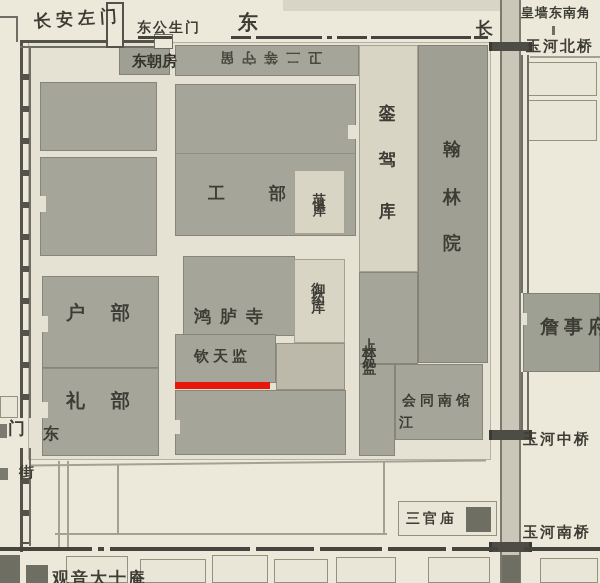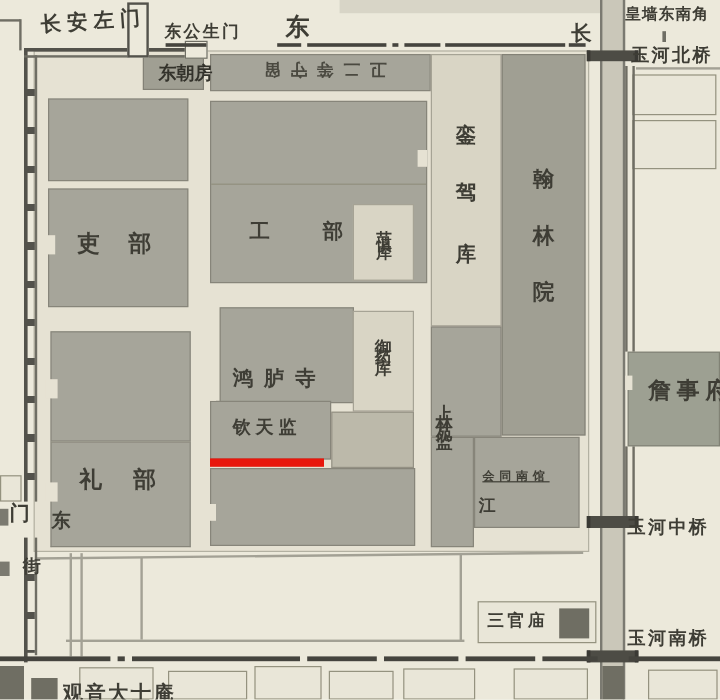--- a/index.html
+++ b/index.html
@@ -155,32 +155,32 @@
   <div class="abs partial" style="left:0;top:468px;width:8px;height:12px;"></div>
 
   <span class="lbl" style="left:34px;top:10px;font-size:17px;letter-spacing:5px;transform:rotate(-4deg);">长安左门</span>
   <span class="lbl" style="left:137px;top:20px;font-size:14px;letter-spacing:2px;">东公生门</span>
   <span class="lbl" style="left:238px;top:12px;font-size:20px;font-weight:700;">东</span>
   <span class="lbl" style="left:476px;top:20px;font-size:17px;">长</span>
   <span class="lbl" style="left:521px;top:6px;font-size:13px;letter-spacing:1px;">皇墙东南角</span>
   <span class="lbl" style="left:526px;top:39px;font-size:15px;letter-spacing:2px;">玉河北桥</span>
   <span class="lbl" style="left:132px;top:54px;font-size:15px;color:#33322b;">东朝房</span>
   <span class="lbl inv" style="left:175px;top:50px;width:184px;font-size:14px;letter-spacing:8px;">卫二等守留</span>
-  <span class="lbl" style="left:64px;top:194px;font-size:19px;letter-spacing:24px;">吏部</span>
+  <span class="lbl" style="left:66px;top:303px;font-size:19px;letter-spacing:26px;">户部</span>
   <span class="lbl" style="left:66px;top:391px;font-size:19px;letter-spacing:26px;">礼部</span>
   <span class="lbl" style="left:43px;top:426px;font-size:16px;">东</span>
   <span class="lbl" style="left:208px;top:185px;font-size:17px;letter-spacing:44px;">工部</span>
   <span class="lbl v" style="left:312px;top:182px;font-size:13px;letter-spacing:5px;">节慎库</span>
   <span class="lbl" style="left:194px;top:308px;font-size:17px;letter-spacing:9px;">鸿胪寺</span>
   <span class="lbl v" style="left:311px;top:271px;font-size:14px;letter-spacing:8px;">御药库</span>
   <span class="lbl" style="left:194px;top:349px;font-size:15px;letter-spacing:4px;">钦天监</span>
   <span class="lbl v" style="left:378px;top:88px;font-size:17px;letter-spacing:50px;">銮驾库</span>
   <span class="lbl v" style="left:442px;top:126px;font-size:18px;letter-spacing:46px;">翰林院</span>
   <span class="lbl v" style="left:362px;top:326px;font-size:14px;letter-spacing:8px;">上林苑监</span>
-  <span class="lbl" style="left:402px;top:393px;font-size:10px;letter-spacing:4px;text-decoration:underline;">会同南馆</span>
+  <span class="lbl" style="left:402px;top:393px;font-size:14px;letter-spacing:4px;">会同南馆</span>
   <span class="lbl" style="left:399px;top:415px;font-size:14px;">江</span>
   <span class="lbl" style="left:540px;top:317px;font-size:19px;letter-spacing:5px;">詹事府</span>
   <span class="lbl" style="left:523px;top:432px;font-size:15px;letter-spacing:2px;">玉河中桥</span>
   <span class="lbl" style="left:406px;top:511px;font-size:14px;letter-spacing:3px;">三官庙</span>
   <span class="lbl" style="left:523px;top:525px;font-size:15px;letter-spacing:2px;">玉河南桥</span>
   <span class="lbl" style="left:8px;top:420px;font-size:17px;">门</span>
   <span class="lbl" style="left:19px;top:465px;font-size:15px;">街</span>
   <span class="lbl" style="left:52px;top:570px;font-size:17px;letter-spacing:2px;">观音大士庵</span>
 
 </div>

